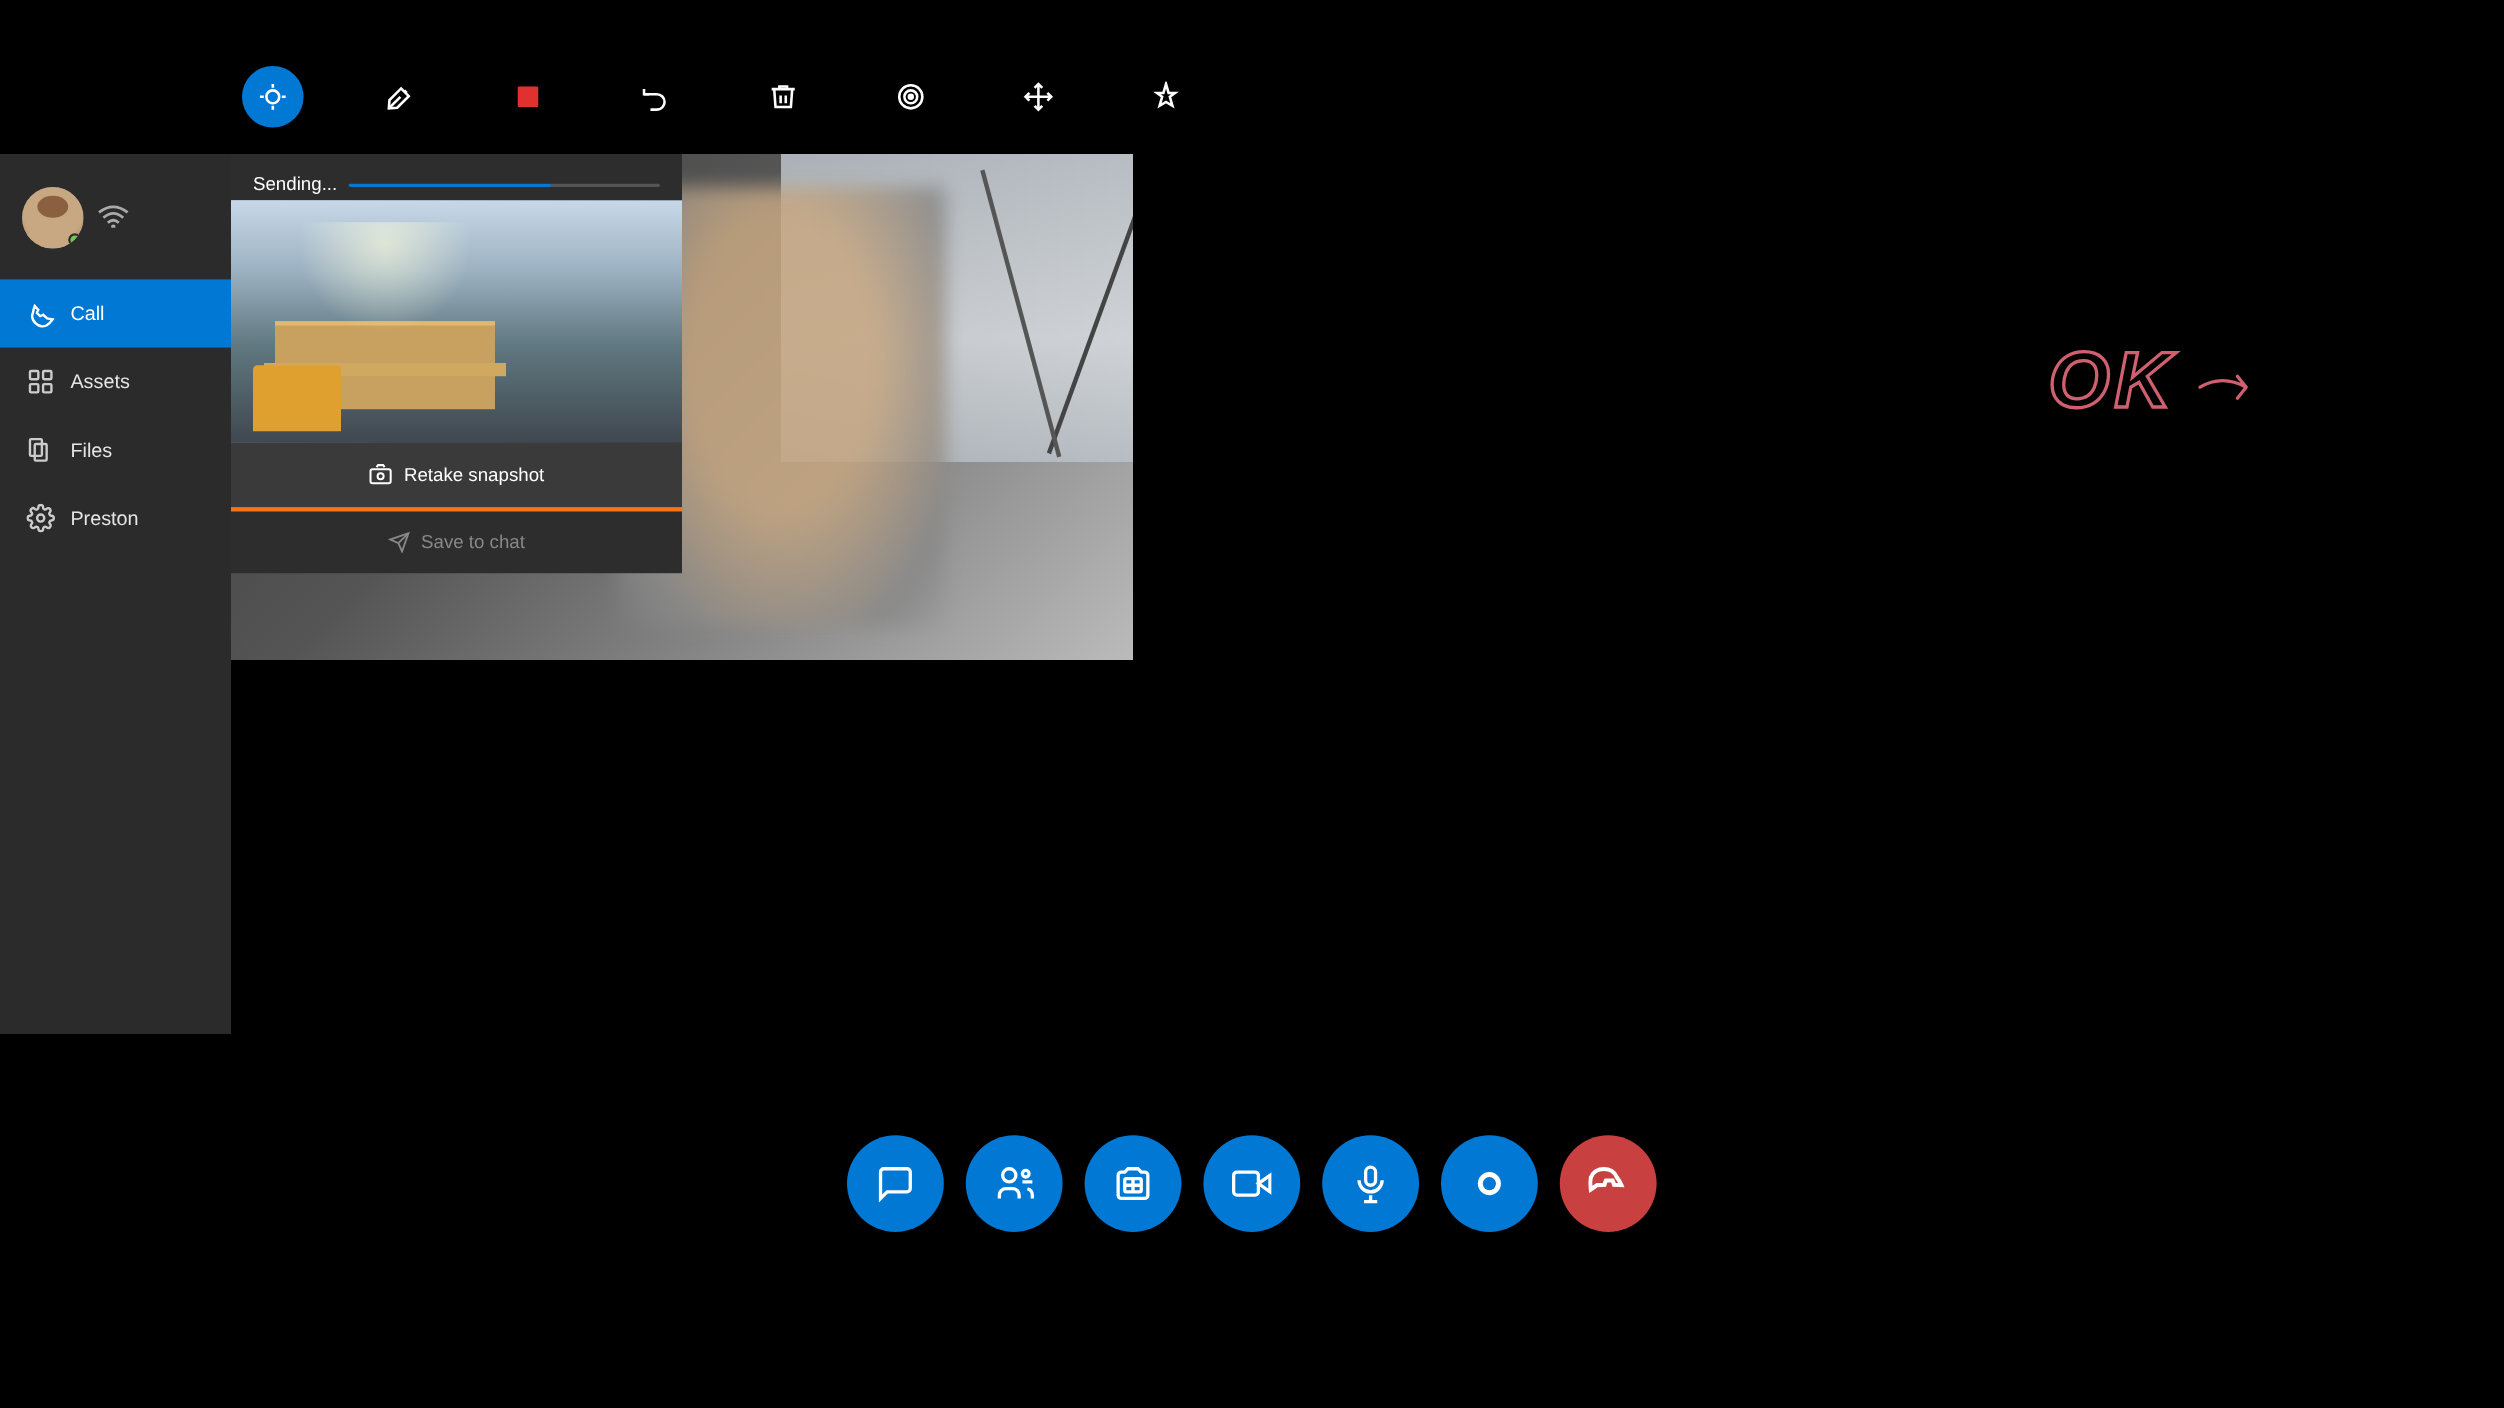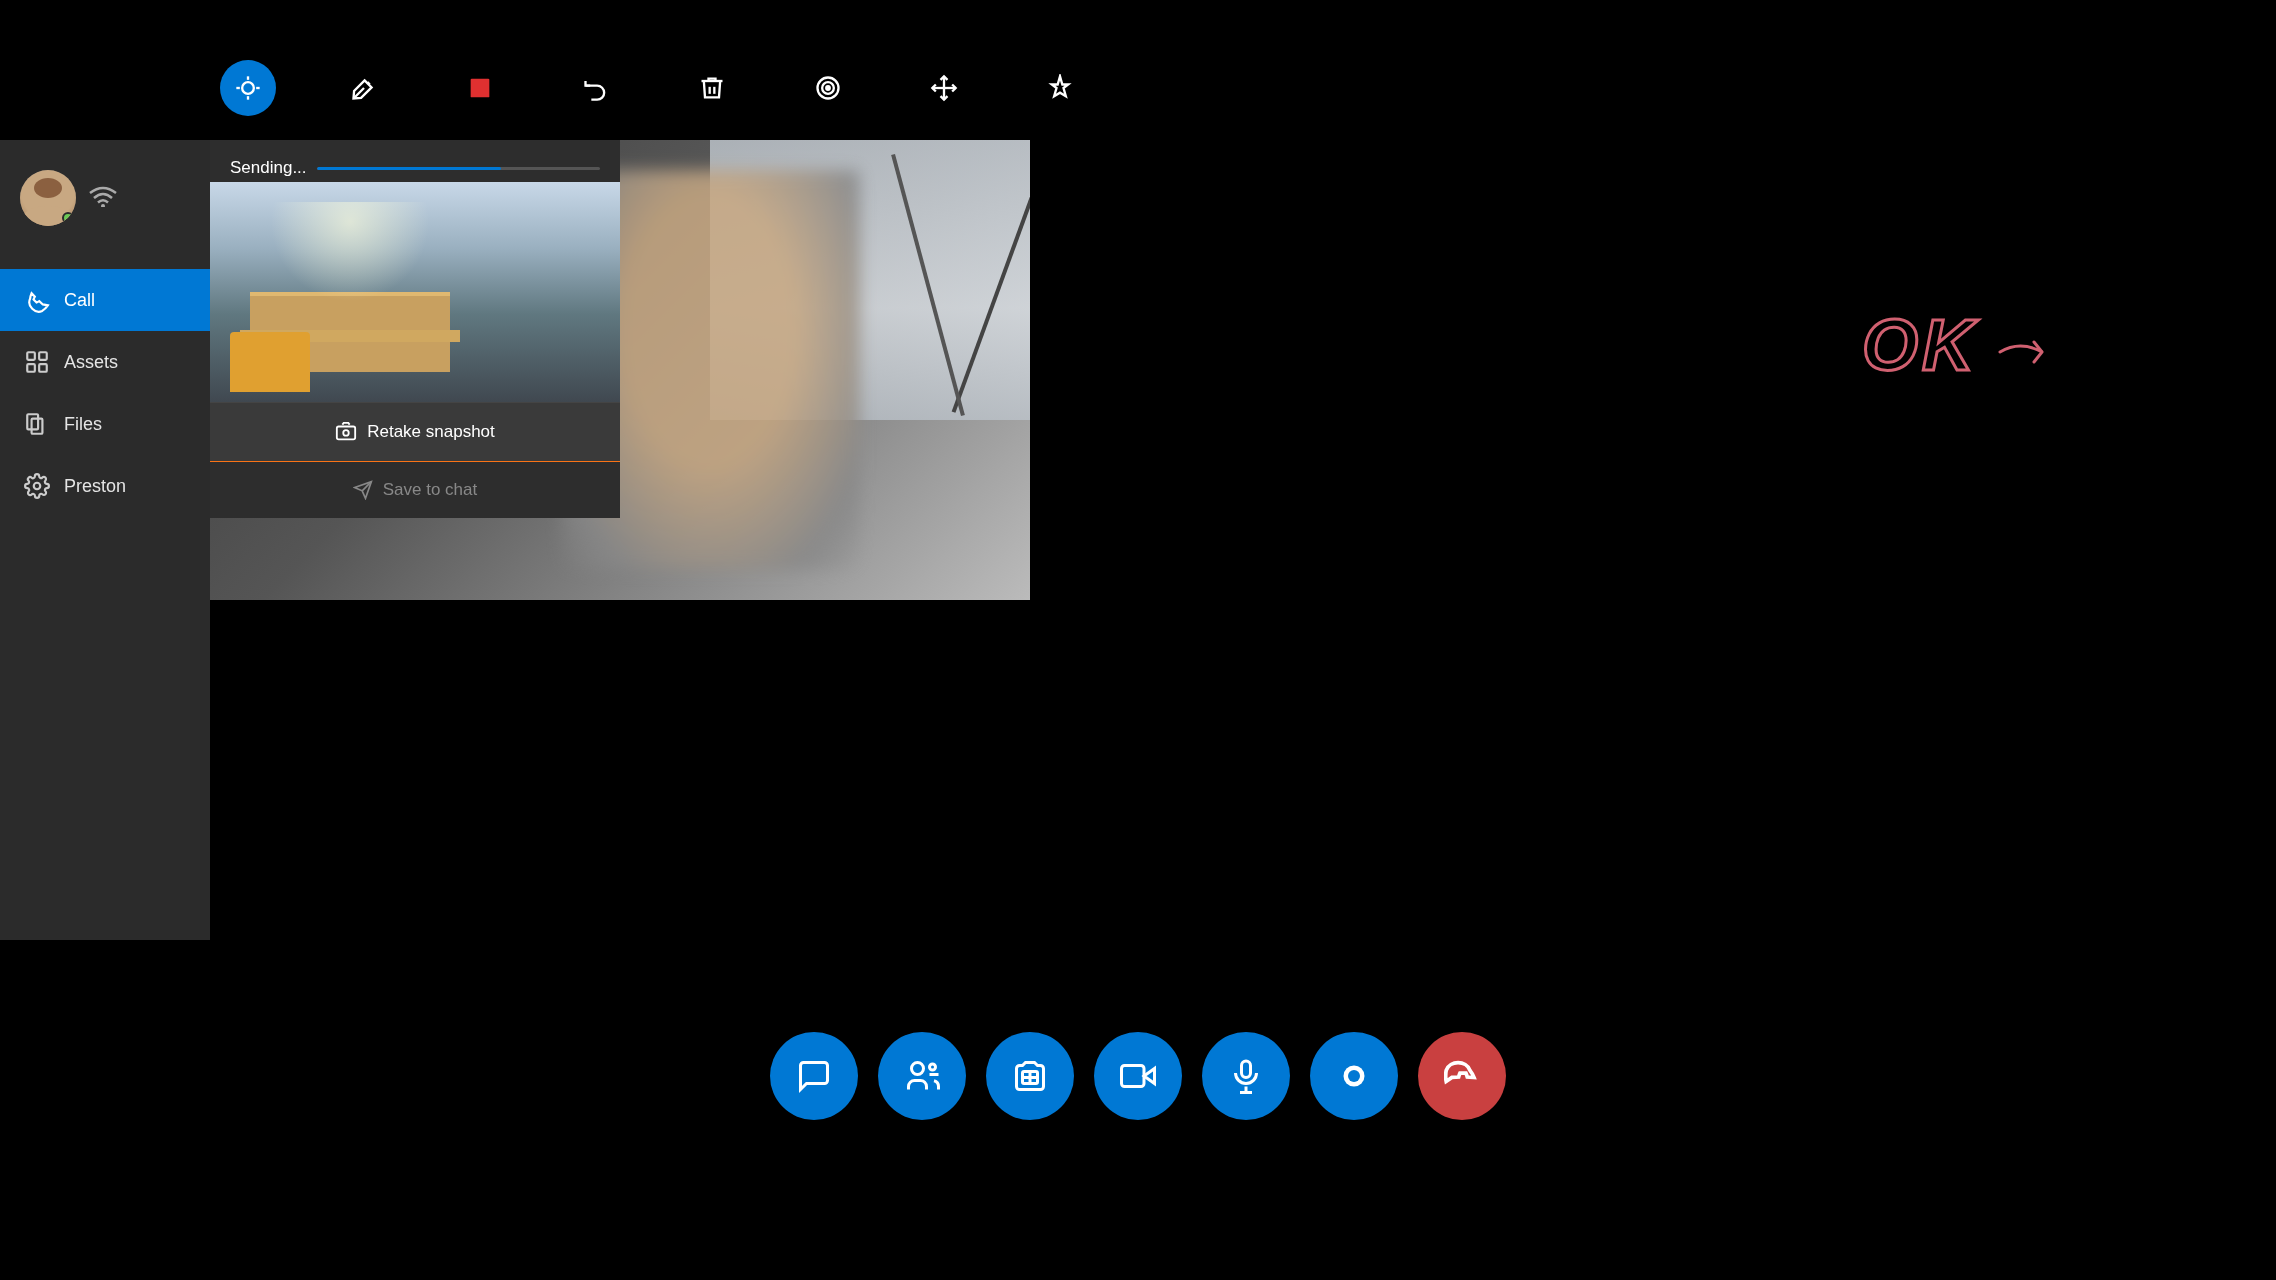--- a/index.html
+++ b/index.html
@@ -102,21 +102,21 @@
       background: #6bc956;
       border: 2px solid #2b2b2b;
     }
     .wifi-icon {
       color: #aaa;
       font-size: 24px;
     }
     .sidebar-nav {
       display: flex;
       flex-direction: column;
-      margin-top: 23px;
+      margin-top: 8px;
     }
     .nav-item {
       display: flex;
       align-items: center;
       gap: 14px;
       padding: 18px 24px;
       cursor: pointer;
       color: #e5e5e5;
       font-size: 18px;
       font-weight: 400;
@@ -306,21 +306,21 @@
       padding: 18px;
       background: #2d2d2d;
       border: none;
       color: #888;
       font-size: 17px;
       cursor: pointer;
       display: flex;
       align-items: center;
       justify-content: center;
       gap: 10px;
-      border-top: 1px solid #f97316;
+      border-top: 4px solid #f97316;
     }
 
     
     .bottom-controls {
       position: absolute;
       bottom: 160px;
       left: 50%;
       transform: translateX(-50%);
       display: flex;
       gap: 20px;

